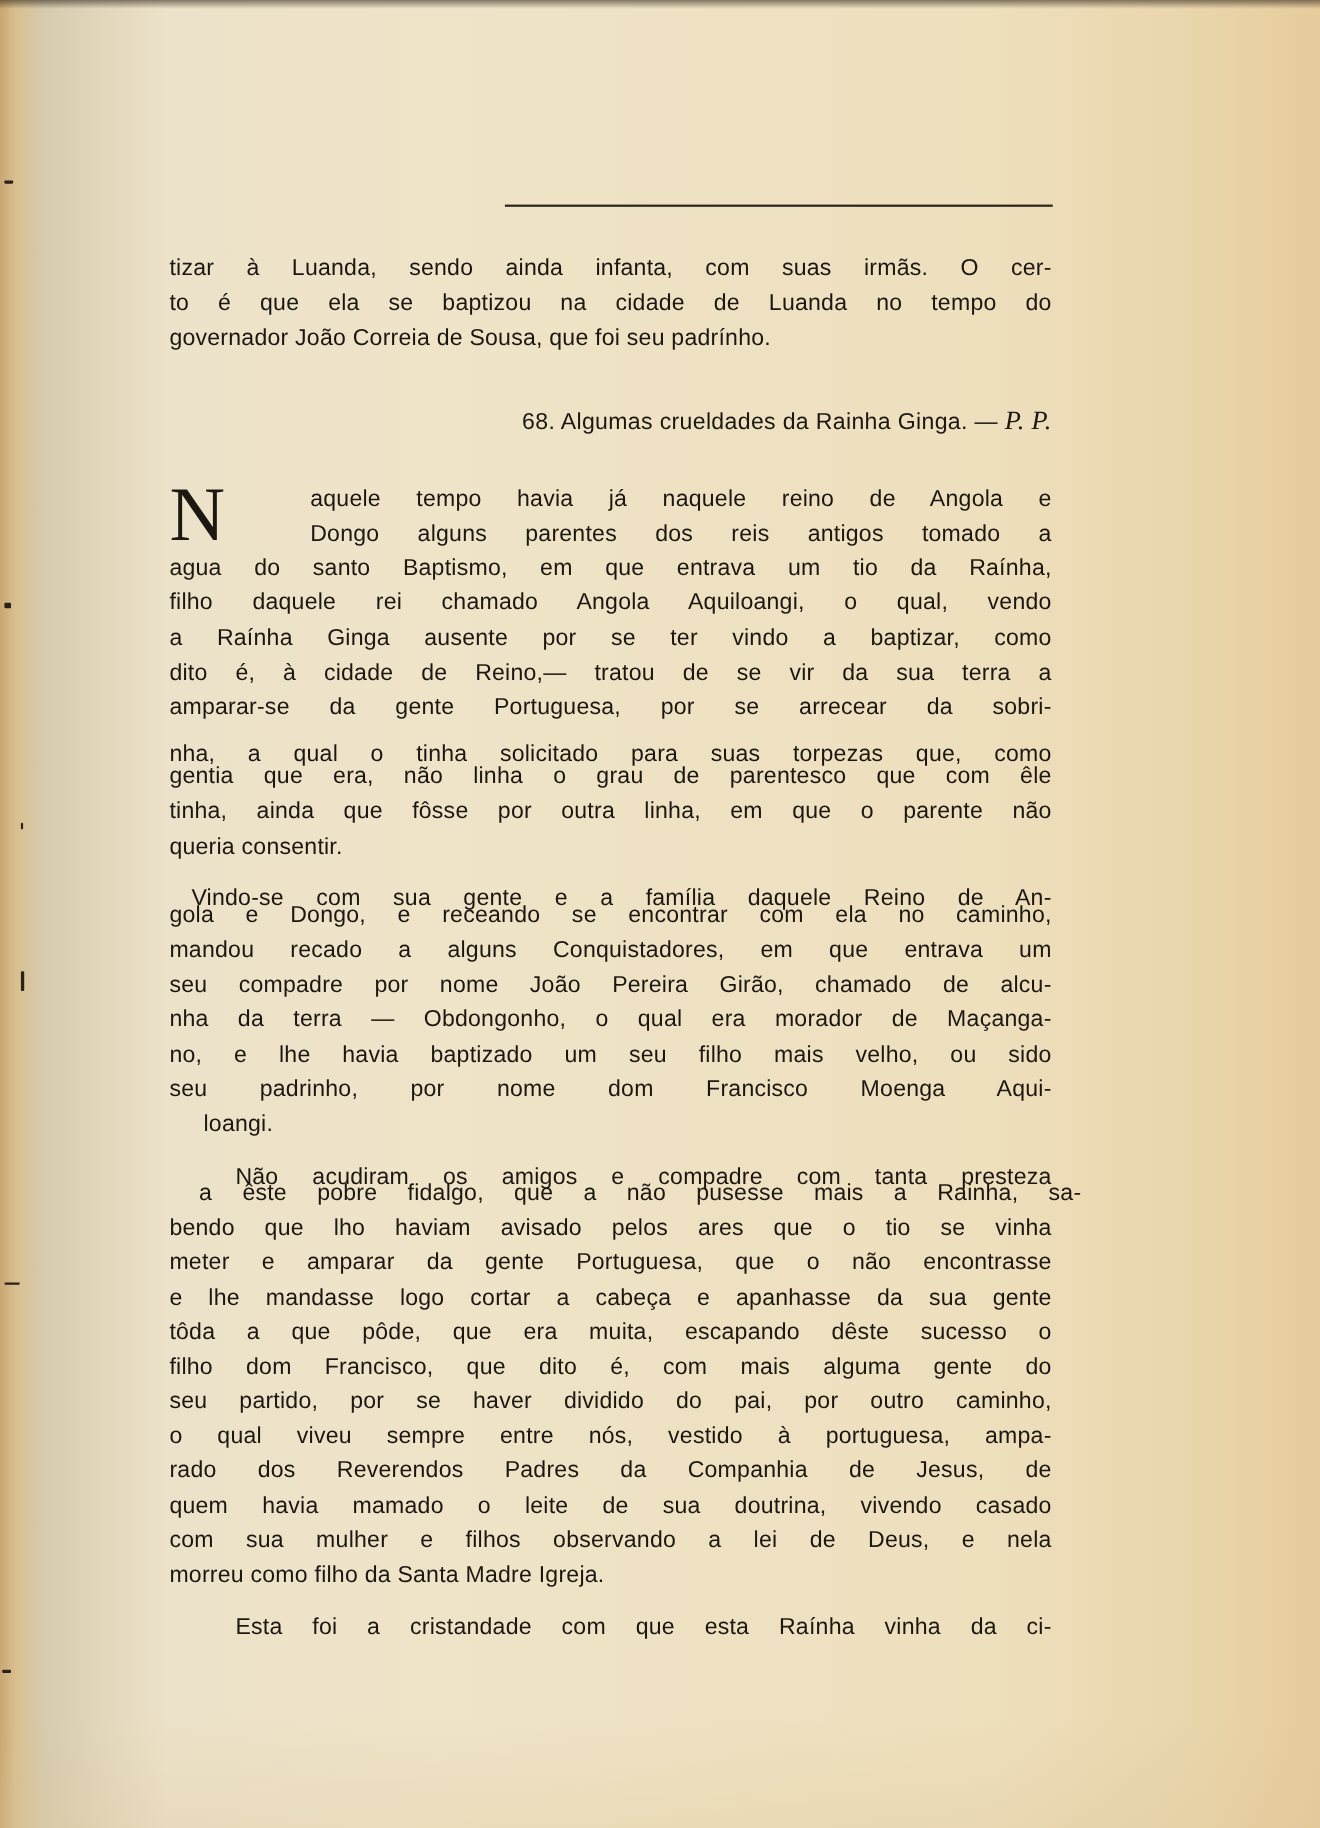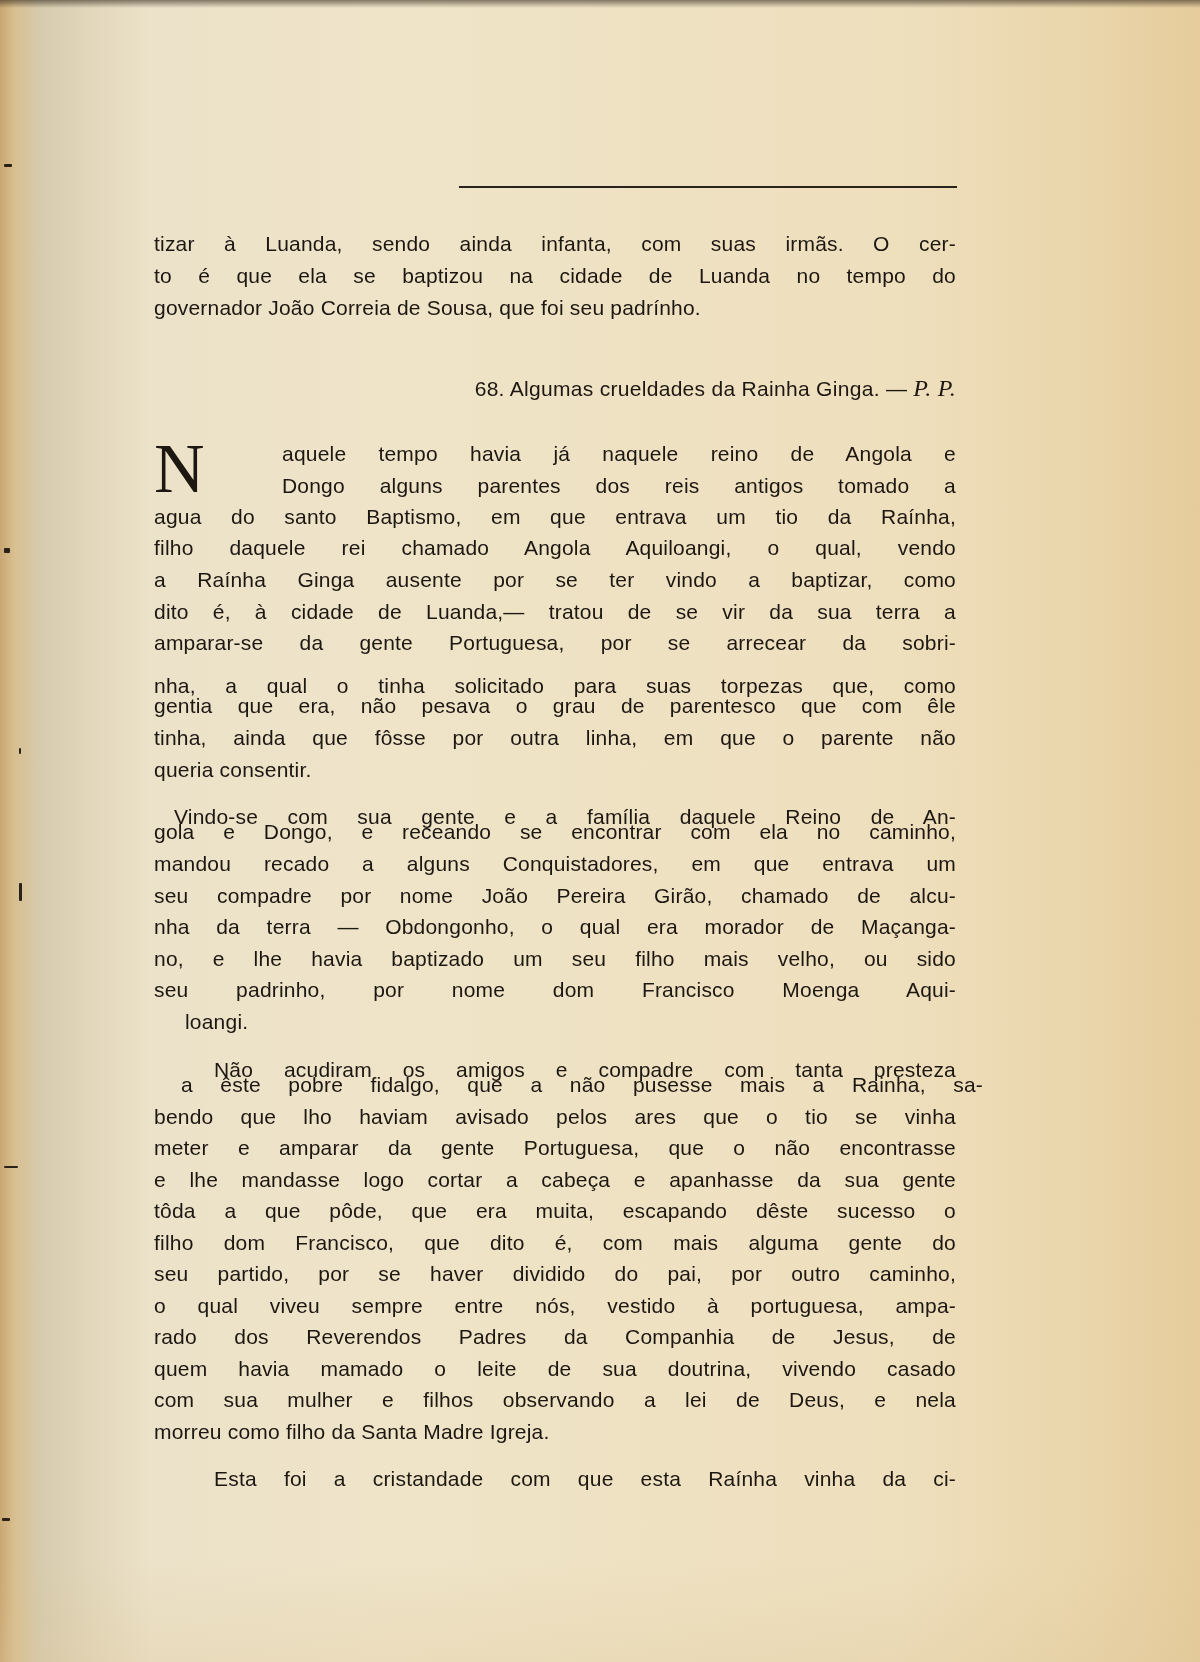--- a/index.html
+++ b/index.html
@@ -111,21 +111,21 @@
       font-size: 70px;
       line-height: 70px;
       color: #1d1712;
     }
     .section-title {
       position: absolute;
       left: 372px;
       top: 368px;
       width: 584px;
       font-size: 21px;
-      line-height: 40px;
+      line-height: 30px;
       text-align: right;
       white-space: nowrap;
       letter-spacing: 0.3px;
     }
     .section-title .author {
       font-family: "Liberation Serif", "DejaVu Serif", serif;
       font-style: italic;
       font-size: 24px;
     }
   </style>
@@ -154,24 +154,24 @@
     <span class="author">P. P.</span>
   </div>
 
   <div class="dropcap">N</div>
   <div class="text-block" style="top:0;">
     <div class="line justify dropcap-line" style="top:438px;">aquele tempo havia já naquele reino de Angola e</div>
     <div class="line justify dropcap-line" style="top:470px;">Dongo alguns parentes dos reis antigos tomado a</div>
     <div class="line justify" style="top:501px;">agua do santo Baptismo, em que entrava um tio da Raínha,</div>
     <div class="line justify" style="top:532px;">filho daquele rei chamado Angola Aquiloangi, o qual, vendo</div>
     <div class="line justify" style="top:564px;">a Raínha Ginga ausente por se ter vindo a baptizar, como</div>
-    <div class="line justify" style="top:596px;">dito é, à cidade de Luanda,— tratou de se vir da sua terra a</div>
+    <div class="line justify" style="top:596px;">dito é, à cidade de Reino,— tratou de se vir da sua terra a</div>
     <div class="line justify" style="top:627px;">amparar-se da gente Portuguesa, por se arrecear da sobri-</div>
     <div class="line justify" style="top:659px;margin-top:11px;">nha, a qual o tinha solicitado para suas torpezas que, como</div>
-    <div class="line justify" style="top:690px;">gentia que era, não pesava o grau de parentesco que com êle</div>
+    <div class="line justify" style="top:690px;">gentia que era, não linha o grau de parentesco que com êle</div>
     <div class="line justify" style="top:722px;">tinha, ainda que fôsse por outra linha, em que o parente não</div>
     <div class="line" style="top:754px;">queria consentir.</div>
   </div>
 
   <div class="text-block" style="top:0;">
     <div class="line justify indent" style="top:785px;left:20px;width:782px;">Vindo-se com sua gente e a família daquele Reino de An-</div>
     <div class="line justify" style="top:816px;">gola e Dongo, e receando se encontrar com ela no caminho,</div>
     <div class="line justify" style="top:848px;">mandou recado a alguns Conquistadores, em que entrava um</div>
     <div class="line justify" style="top:880px;">seu compadre por nome João Pereira Girão, chamado de alcu-</div>
     <div class="line justify" style="top:911px;">nha da terra — Obdongonho, o qual era morador de Maçanga-</div>

